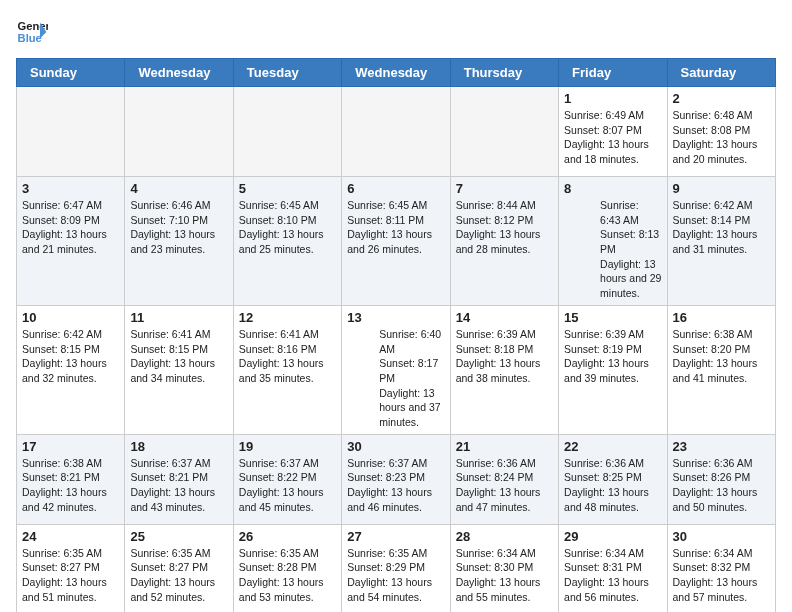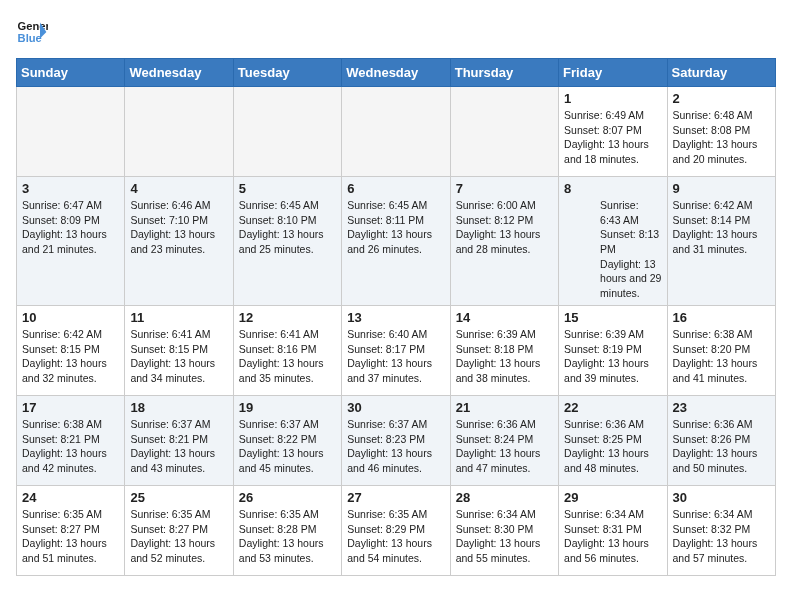--- a/index.html
+++ b/index.html
@@ -40,21 +40,21 @@
     table {
       width: 100%;
       border-collapse: collapse;
       table-layout: fixed;
     }
     .day-header {
       background: #3a7abf;
       color: #fff;
       font-size: 13px;
       font-weight: bold;
-      padding: 6px 4px;
+      padding: 6px 13px;
       text-align: left;
       border: 1px solid #2a6aaf;
     }
     td {
       border: 1px solid #ccc;
       vertical-align: top;
       padding: 4px 5px;
       height: 90px;
       font-size: 11px;
       color: #222;
@@ -147,21 +147,21 @@
 Daylight: 13 hours and 25 minutes.</div>
         </td>
         <td class="shade">
           <span class="day-num">6</span>
           <div class="cell-text" style="white-space: pre-line;">Sunrise: 6:45 AM
 Sunset: 8:11 PM
 Daylight: 13 hours and 26 minutes.</div>
         </td>
         <td class="shade">
           <span class="day-num">7</span>
-          <div class="cell-text" style="white-space: pre-line;">Sunrise: 6:00 AM
+          <div class="cell-text" style="white-space: pre-line;">Sunrise: 8:44 AM
 Sunset: 8:12 PM
 Daylight: 13 hours and 28 minutes.</div>
         </td>
         <td class="shade">
           <span class="day-num">8</span>
           <div class="cell-text" style="white-space: pre-line; margin-left: 36px;">Sunrise: 6:43 AM
 Sunset: 8:13 PM
 Daylight: 13 hours and 29 minutes.</div>
         </td>
         <td class="shade">
@@ -185,21 +185,21 @@
 Daylight: 13 hours and 34 minutes.</div>
         </td>
         <td class="">
           <span class="day-num">12</span>
           <div class="cell-text" style="white-space: pre-line;">Sunrise: 6:41 AM
 Sunset: 8:16 PM
 Daylight: 13 hours and 35 minutes.</div>
         </td>
         <td class="">
           <span class="day-num">13</span>
-          <div class="cell-text" style="white-space: pre-line;">Sunrise: 6:40 AM
+          <div class="cell-text" style="white-space: pre-line; margin-left: 32px;">Sunrise: 6:40 AM
 Sunset: 8:17 PM
 Daylight: 13 hours and 37 minutes.</div>
         </td>
         <td class="">
           <span class="day-num">14</span>
           <div class="cell-text" style="white-space: pre-line;">Sunrise: 6:39 AM
 Sunset: 8:18 PM
 Daylight: 13 hours and 38 minutes.</div>
         </td>
         <td class="">

